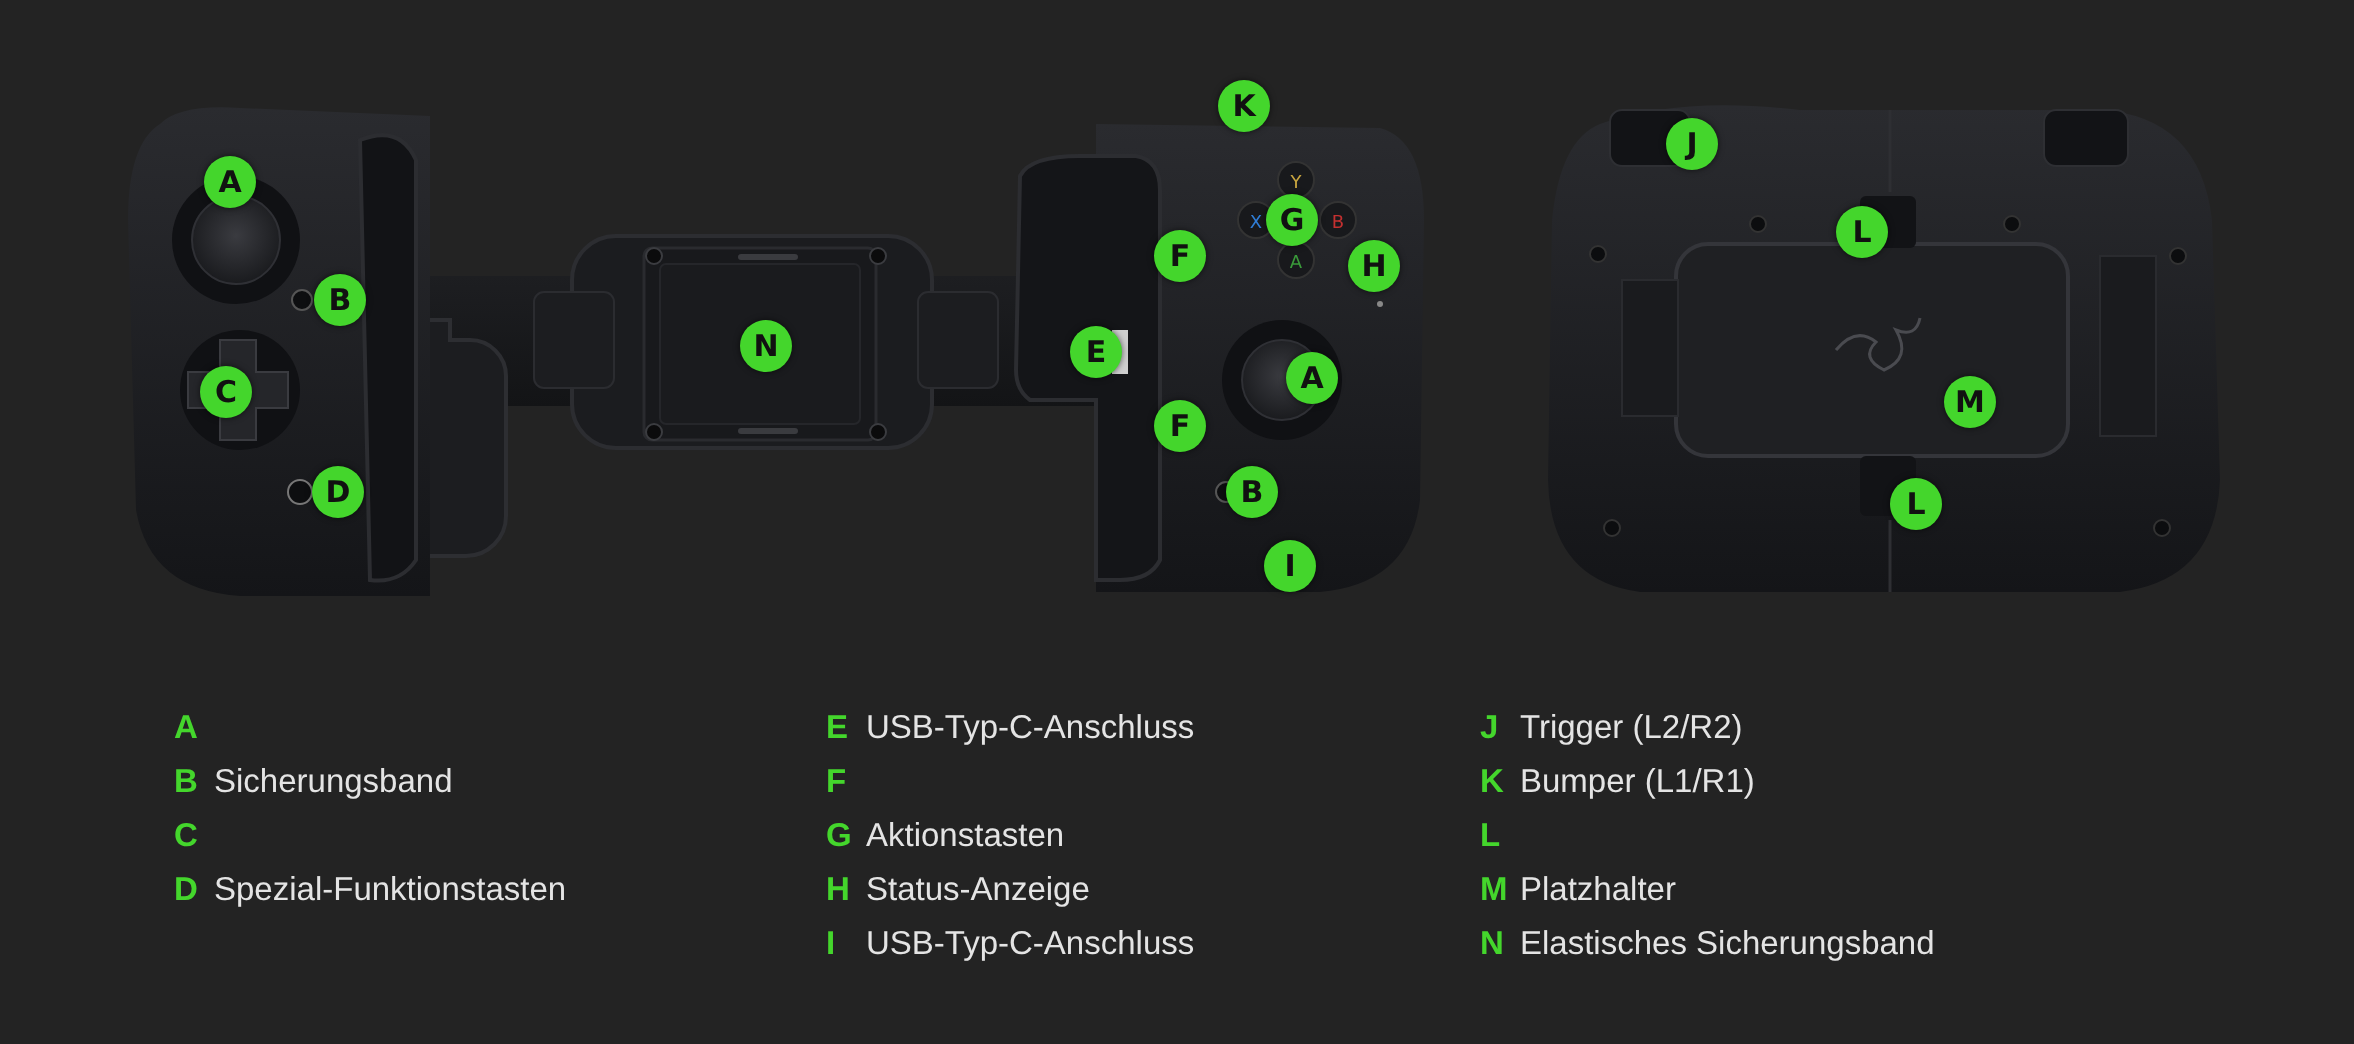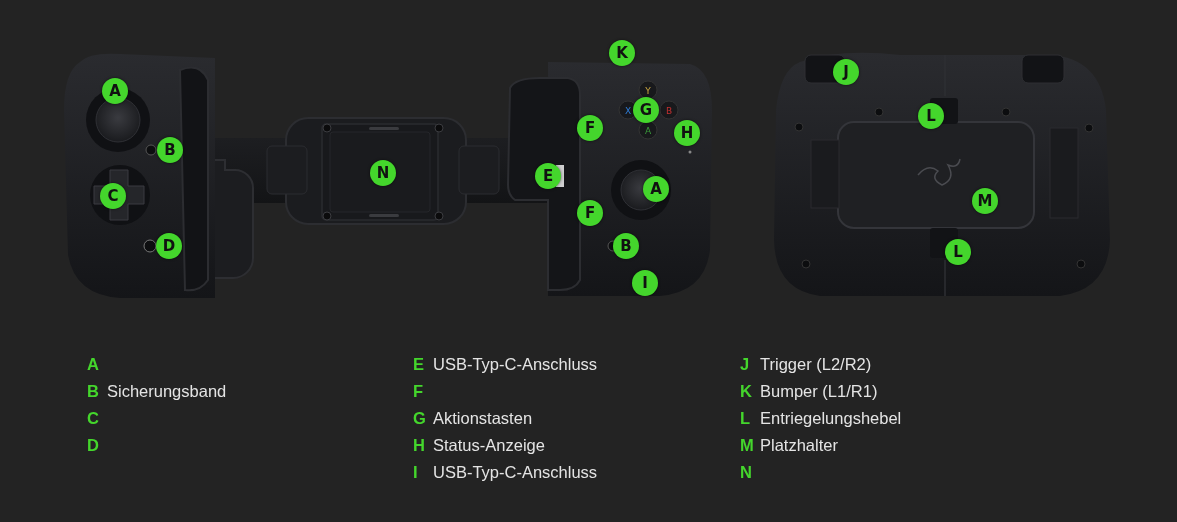--- a/index.html
+++ b/index.html
@@ -155,20 +155,21 @@
       </div>
     <div class="legend-item">
         <span class="legend-letter">B</span>
         <span>Sicherungsband</span>
       </div>
     <div class="legend-item">
         <span class="legend-letter">C</span>
       </div>
     <div class="legend-item">
         <span class="legend-letter">D</span>
+        <span>Spezial-Funktionstasten</span>
       </div>
   </div>
 
   <div class="legend-col" style="left:413px">
     <div class="legend-item">
         <span class="legend-letter">E</span>
         <span>USB-Typ-C-Anschluss</span>
       </div>
     <div class="legend-item">
         <span class="legend-letter">F</span>
@@ -191,24 +192,24 @@
     <div class="legend-item">
         <span class="legend-letter">J</span>
         <span>Trigger (L2/R2)</span>
       </div>
     <div class="legend-item">
         <span class="legend-letter">K</span>
         <span>Bumper (L1/R1)</span>
       </div>
     <div class="legend-item">
         <span class="legend-letter">L</span>
-        <span>Entriegelungshebel</span>
       </div>
     <div class="legend-item">
         <span class="legend-letter">M</span>
         <span>Platzhalter</span>
       </div>
     <div class="legend-item">
         <span class="legend-letter">N</span>
+        <span>Elastisches Sicherungsband</span>
       </div>
   </div>
 
 </div>
 
 </body></html>

